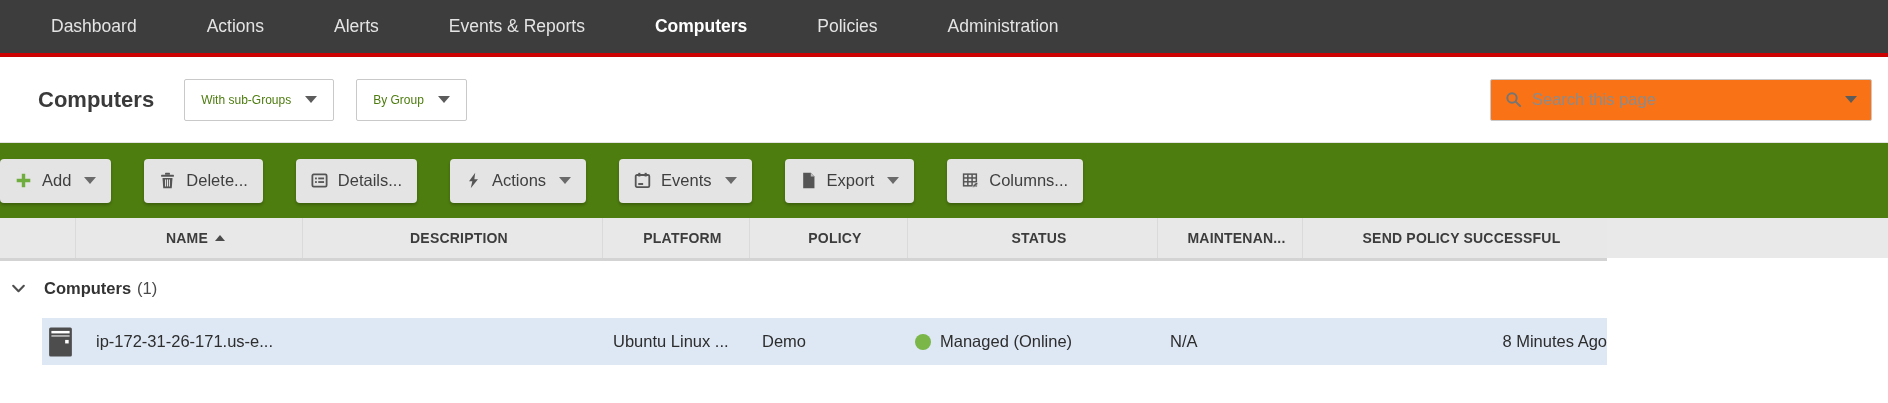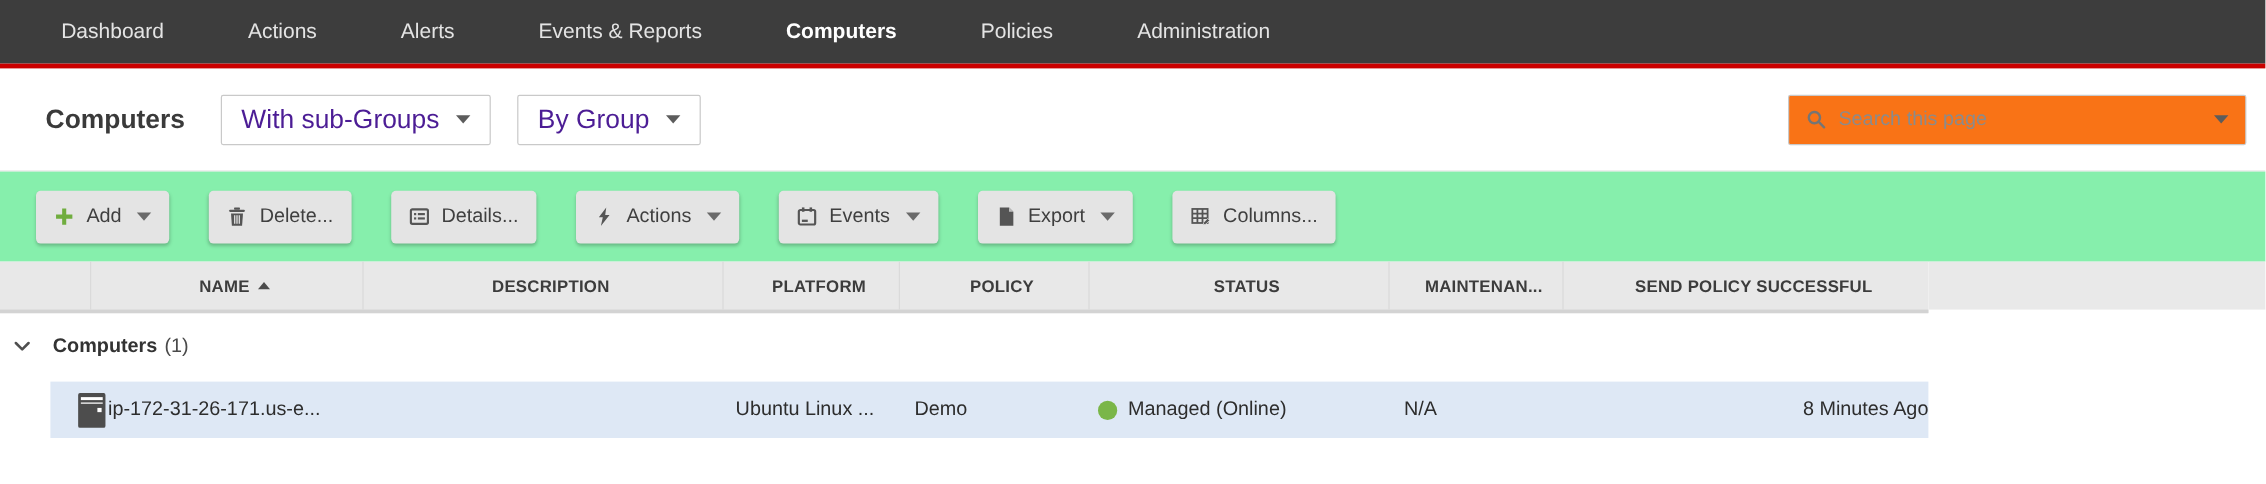--- a/index.html
+++ b/index.html
@@ -10,32 +10,32 @@
   .nav { height:53px; background:#3d3d3d; display:flex; align-items:center; padding-left:0; }
   .nav-item { color:#e4e4e4; font-size:17.5px; padding:0 19px; cursor:pointer; white-space:nowrap;margin-left:32px; }
   .nav-item.active { color:#ffffff; font-weight:bold; }
   .redline { height:4px; background:#cb0000; }
 
   
   .pagehead { height:86px; display:flex; align-items:center; padding:0 16px 0 38px; border-bottom:1px solid #e3e3e3; }
   .page-title { font-size:22px; font-weight:bold; color:#3a3a3a; margin-right:30px; }
   .dd { height:42px; border:1px solid #c9c9c9; border-radius:2px; background:#fff;
         display:flex; align-items:center; padding:0 16px; gap:14px; margin-right:22px; cursor:pointer; }
-  .dd-label { font-size:22px; color:#4c1d95; white-space:nowrap; }
+  .dd-label { font-size:12px; color:#4d7c0f; white-space:nowrap; }
   .caret { width:0; height:0; border-left:6px solid transparent; border-right:6px solid transparent;
            border-top:7px solid #5c5c5c; }
   .spacer { flex:1; }
   .searchbox { width:382px; height:42px; border:1px solid #c9c9c9; border-radius:2px; background:#f97316;
                display:flex; align-items:center; padding:0 14px; gap:10px; }
   .searchbox input { border:none; outline:none; flex:1; font-size:16.5px; color:#444;
                      font-family:"Liberation Sans", sans-serif; background:transparent; }
   .searchbox input::placeholder { color:#8b8b8b; }
 
   
-  .toolbar { height:75px; display:flex; align-items:center; padding-left:30px; gap:33px; background:#86efac; }
+  .toolbar { height:75px; display:flex; align-items:center; gap:33px; background:#4d7c0f; }
   .tbtn { height:44px; background:#e4e4e4; border:none; border-radius:4px;
           box-shadow:0 2px 3px rgba(0,0,0,0.22); display:flex; align-items:center;
           padding:0 15px; gap:10px; font-size:16.5px; color:#3f3f3f; cursor:pointer;
           font-family:"Liberation Sans", sans-serif; white-space:nowrap; }
   .tbtn .caret { border-top-color:#6a6a6a; margin-left:3px; }
   .icon16 { width:17px; height:17px; display:block; }
 
   
   .thead { height:43px; display:flex; }
   .thead-main { display:flex; border-bottom:3px solid #d3d3d3; background:#e8e8e8; }
@@ -51,21 +51,21 @@
   
   .group-row { height:55px; display:flex; align-items:center; padding-left:10px; cursor:pointer; }
   .group-label { margin-left:17px; font-size:16.5px; font-weight:bold; color:#333; }
   .group-count { font-size:16.5px; color:#4a4a4a; font-weight:normal; margin-left:6px; }
 
   
   .data-row { margin-left:42px; margin-top:2px; width:1565px; height:47px;
               background:#dee8f5; display:flex; align-items:center; cursor:pointer; }
   .rc { height:100%; display:flex; align-items:center; padding-left:12px; font-size:16.5px;
         color:#2d2d2d; white-space:nowrap; overflow:hidden; }
-  .rc-name { width:261px; padding-left:22px; gap:1px; }
+  .rc-name { width:261px; padding-left:6px; gap:23px; }
   .rc-desc { width:300px; }
   .rc-plat { width:147px; padding-left:10px; }
   .rc-pol  { width:158px; }
   .rc-stat { width:250px; padding-left:7px; gap:9px; }
   .rc-main { width:145px; }
   .rc-send { width:304px; padding-left:15px;justify-content:flex-end; }
   .status-dot { width:16px; height:16px; border-radius:50%; background:#7ab648; flex:none; }
 </style>
 </head>
 <body>

